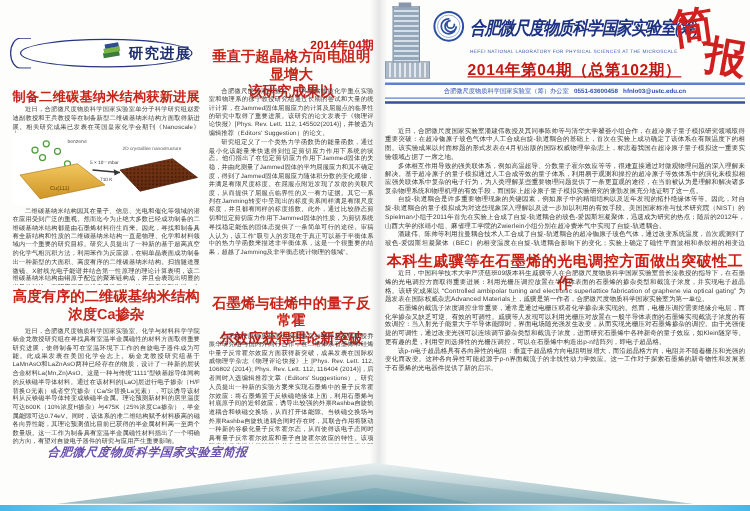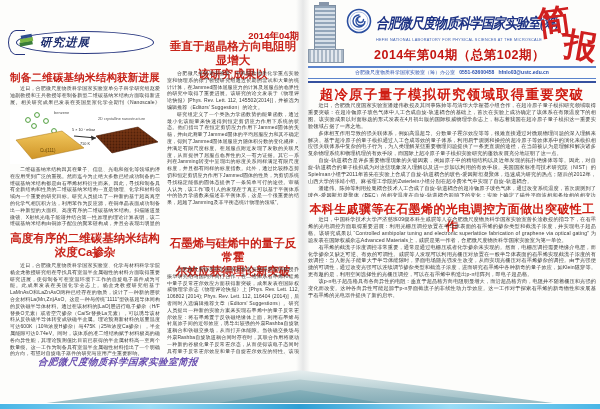--- a/index.html
+++ b/index.html
@@ -12,21 +12,21 @@
   .rsmall{font-size:5.2px;line-height:6.9px;letter-spacing:.1px;}
   .redtitle{color:#c8241a;font-weight:bold;text-align:center;}
 
   
   #left-page{position:absolute;left:0;top:0;width:302px;height:409px;}
   .col1{position:absolute;left:10px;width:150px;margin-top:14px;}
   .col2{position:absolute;left:167px;width:132px;}
 
   
   .badge{position:absolute;left:16px;top:31px;width:136px;height:21px;border:1.6px solid #26357e;
-         border-radius:50% / 50%;display:flex;align-items:center;justify-content:flex-start;gap:5px;background:#fff;font-style:italic;}
+         border-radius:50% / 50%;display:flex;align-items:center;justify-content:flex-end;gap:5px;background:#fff;}
   .badge::before{content:"";position:absolute;left:-9px;top:-2px;width:16px;height:23px;
          border:1.6px solid #26357e;border-right:none;border-radius:50% 0 0 50%/50% 0 0 50%;}
   .badge-label{font-size:11.5px;font-weight:bold;color:#1d2d6e;letter-spacing:1px;}
 
   .a1-title{position:absolute;top:57px;width:150px;font-size:10.5px;letter-spacing:.2px;}
   .a1-p1{position:absolute;top:71px;width:150px;height:21px;overflow:hidden;}
   .figure-wrap{position:absolute;top:93px;width:150px;height:57px;background:#fff;}
   .a1-p2{position:absolute;top:152px;width:150px;height:62px;overflow:hidden;}
   .a2-title{position:absolute;top:217px;width:150px;font-size:11.5px;line-height:14px;}
   .a2-p1{position:absolute;top:248px;width:150px;height:108px;overflow:hidden;}
@@ -49,21 +49,21 @@
          border:1px solid #7c8da0;border-bottom:none;}
   .tower::after{content:"";position:absolute;left:4px;top:-4px;width:10px;height:4px;background:#8796aa;}
   .podium{position:absolute;left:0;top:44px;width:34px;height:12px;
           background:repeating-linear-gradient(90deg,#aab8c6 0 2px,#e2e8ee 2px 4px);border:1px solid #8a99ab;}
 
   .mast-center{position:absolute;left:38px;top:8px;width:200px;}
   .logo-row{display:flex;align-items:center;gap:4px;}
   .lab-name{font-family:"Liberation Serif",serif;font-style:italic;font-weight:bold;
             font-size:12.5px;color:#1d3284;letter-spacing:-.8px;white-space:nowrap;transform:scaleY(1.15);}
   .lab-en{margin-left:30px;font-size:3.8px;color:#3a5cb0;letter-spacing:.3px;white-space:nowrap;}
-  .issue-line{margin-left:28px;margin-top:5px;font-size:12.5px;font-weight:bold;color:#c41712;letter-spacing:.5px;white-space:nowrap;}
+  .issue-line{margin-left:28px;margin-top:5px;font-size:12.5px;font-weight:bold;color:#c41712;letter-spacing:.5px;white-space:nowrap;text-decoration:underline;}
 
   .brand{position:absolute;right:-4px;top:0;width:62px;height:64px;font-family:"Liberation Serif",serif;color:#d01f1f;}
   .brand .c1{position:absolute;left:0;top:0;font-size:33px;font-weight:bold;transform:rotate(-8deg);}
   .brand .c2{position:absolute;left:26px;top:24px;font-size:33px;font-weight:bold;transform:rotate(10deg);}
 
   .mast-rule{position:absolute;left:0;top:66px;width:288px;height:1.5px;background:#5b83cc;}
   .contact-bar{position:absolute;left:0;top:69px;width:288px;text-align:center;font-size:5px;color:#2a4fb0;white-space:nowrap;}
   .contact-bar b{font-weight:bold;}
   .mast-rule2{position:absolute;left:0;top:78px;width:288px;height:1px;background:#5b83cc;}
   .mast-rule3{position:absolute;left:0;top:80.5px;width:288px;height:2px;background:#35509e;}
@@ -212,21 +212,20 @@
 
     <div class="mast-rule"></div>
     <div class="contact-bar">
       <span>合肥微尺度物质科学国家实验室（筹）办公室</span>&nbsp;&nbsp;
       <b>0551-63600458</b>&nbsp;&nbsp;
       <b>hfnlo03@ustc.edu.cn</b>
     </div>
     <div class="mast-rule2"></div>
     <div class="mast-rule3"></div>
 
-    <div class="r1-title redtitle">超冷原子量子模拟研究领域取得重要突破</div>
     <div class="r1-body">
       <p class="para rsmall">近日，合肥微尺度国家实验室潘建伟教授及其同事陈帅等与清华大学翟荟小组合作，在超冷原子量子模拟研究领域取得重要突破：在超冷铷原子玻色气体中人工合成自旋-轨道耦合的基础上，首次在实验上成功确定了该体系在有限温度下的相图。该实验成果以封面标题的形式发表在4月初出版的国际权威物理学杂志上，标志着我国在超冷原子量子模拟这一重要实验领域占据了一席之地。</p>
       <p class="para rsmall">多体相互作用导致的强关联体系，例如高温超导、分数量子霍尔效应等等，很难直接通过对微观物理问题的深入理解来解决。基于超冷原子的量子模拟通过人工合成等效的量子体系，利用易于观测和操控的超冷原子等效体系中的演化来模拟相应强关联体系中复杂的电子行为，为人类理解某些重要物理问题提供了一条更直观的途径，在当前被认为是理解和解决诸多复杂物理系统和物理机理的有效手段，而国际上超冷原子量子模拟实验研究的蓬勃发展充分地证明了这一点。</p>
       <p class="para rsmall">自旋-轨道耦合是许多重要物理现象的关键因素，例如原子中的精细结构以及近年发现的拓扑绝缘体等等。因此，对自旋-轨道耦合的量子模拟成为对这些现象深入理解以及进一步加以利用的有效手段。美国国家标准与技术研究院（NIST）的Spielman小组于2011年首先在实验上合成了自旋-轨道耦合的玻色-爱因斯坦凝聚体，迅速成为研究的热点；随后的2012年，山西大学的张靖小组、麻省理工学院的Zwierlein小组分别在超冷费米气中实现了自旋-轨道耦合。</p>
       <p class="para rsmall">潘建伟、陈帅等利用拉曼耦合技术人工合成了自旋-轨道耦合的超冷铷原子玻色气体，通过改变系统温度，首次观测到了玻色-爱因斯坦凝聚体（BEC）的相变温度在自旋-轨道耦合影响下的变化；实验上确定了磁性平面波相和条纹相的相变边界，更清楚地理解了自旋-轨道耦合玻色气体的基本特性，展现了超冷原子气体在相互作用下所产生的丰富的物理内涵，是超冷原子量子模拟的一项重要进展。</p>
     </div>
 
     <div class="r2-title redtitle">本科生戚骥等在石墨烯的光电调控方面做出突破性工作</div>
     <div class="r2-body">
       <p class="para rsmall">近日，中国科学技术大学严济慈班09级本科生戚骥等人在合肥微尺度物质科学国家实验室曾长淦教授的指导下，在石墨烯的光电调控方面取得重要进展：利用光栅压调控放置在半导体表面的石墨烯的掺杂类型和截流子浓度，并实现电子超晶格。该研究成果以 “Controlled ambipolar tuning and electronic superlattice fabrication of graphene via optical gating” 为题发表在国际权威杂志Advanced Materials上，戚骥是第一作者，合肥微尺度物质科学国家实验室为第一单位。</p>

